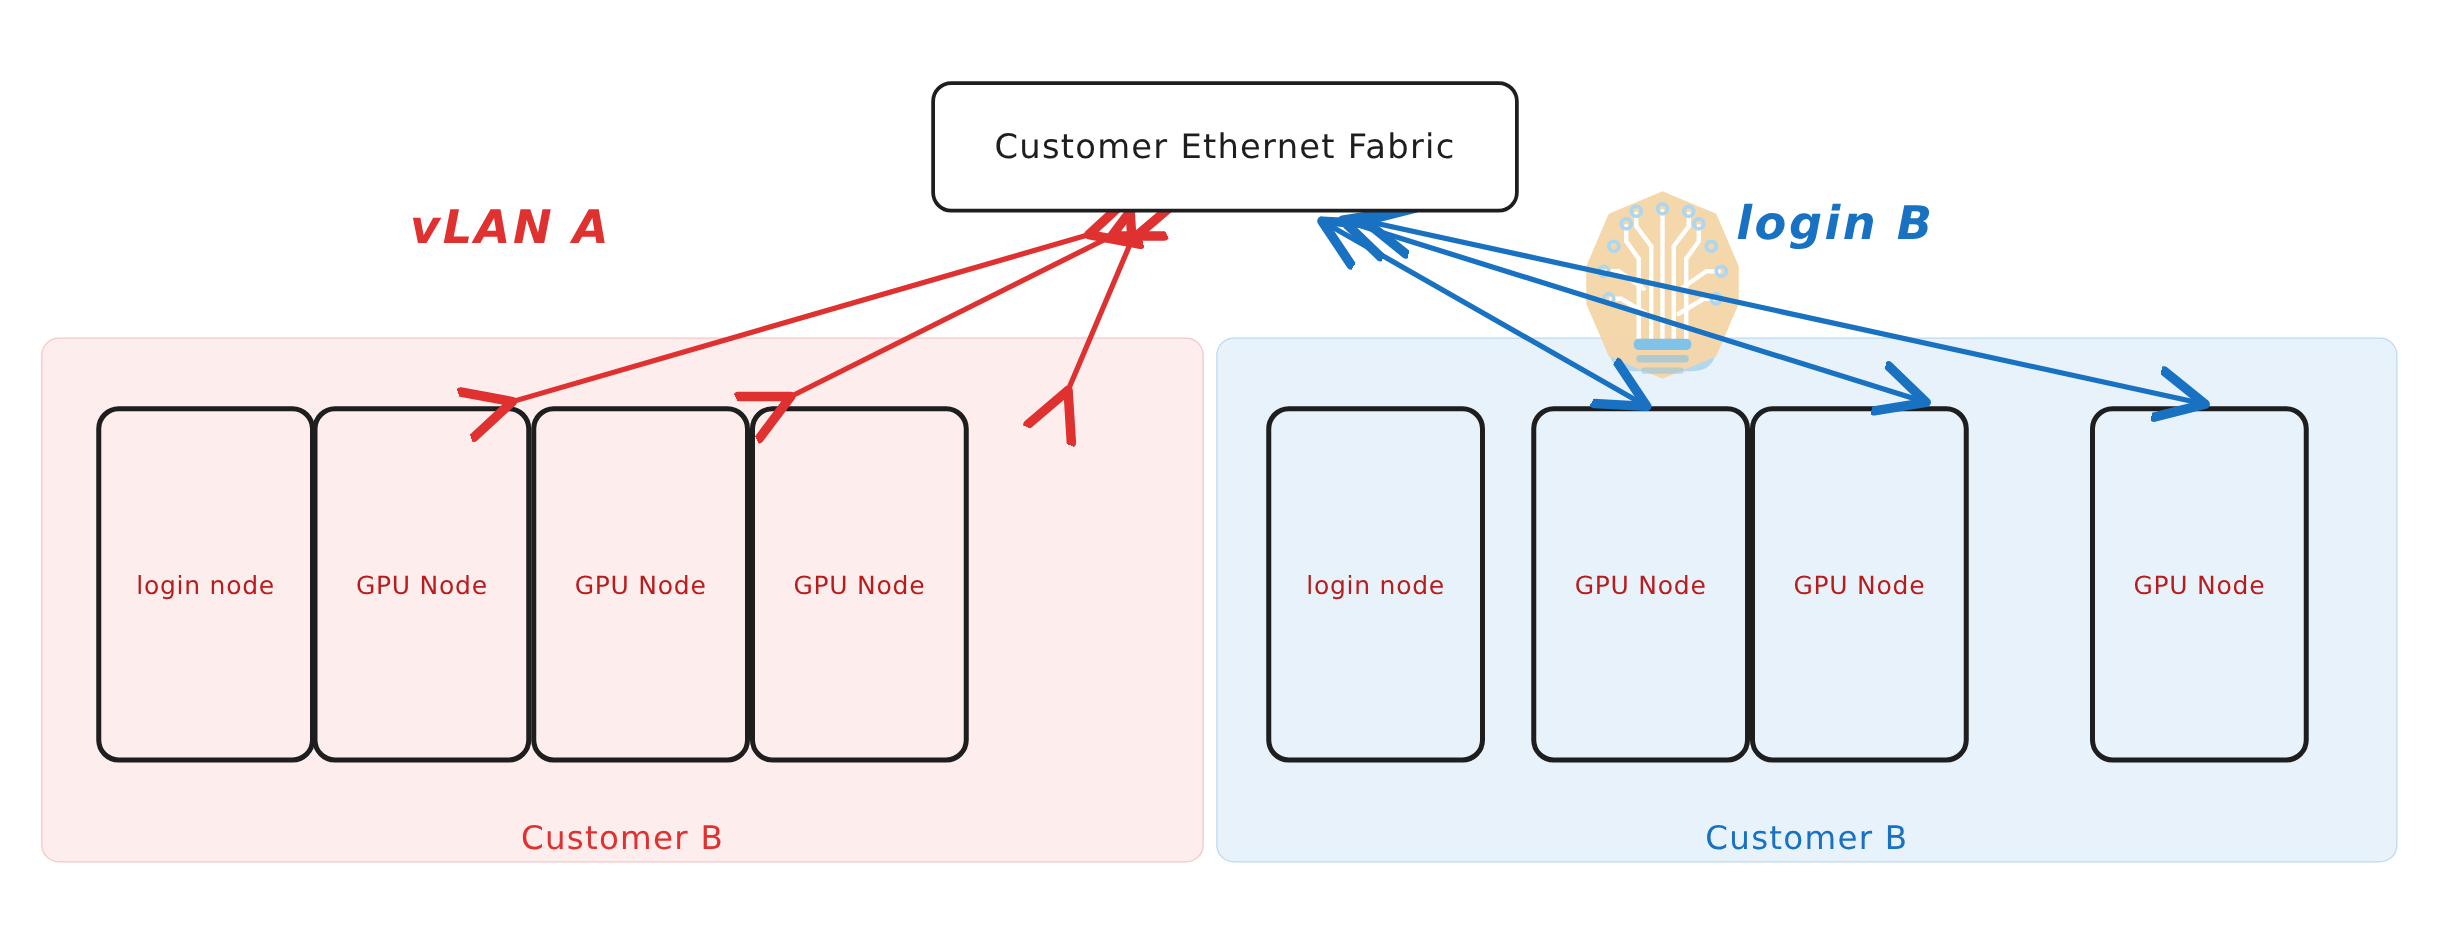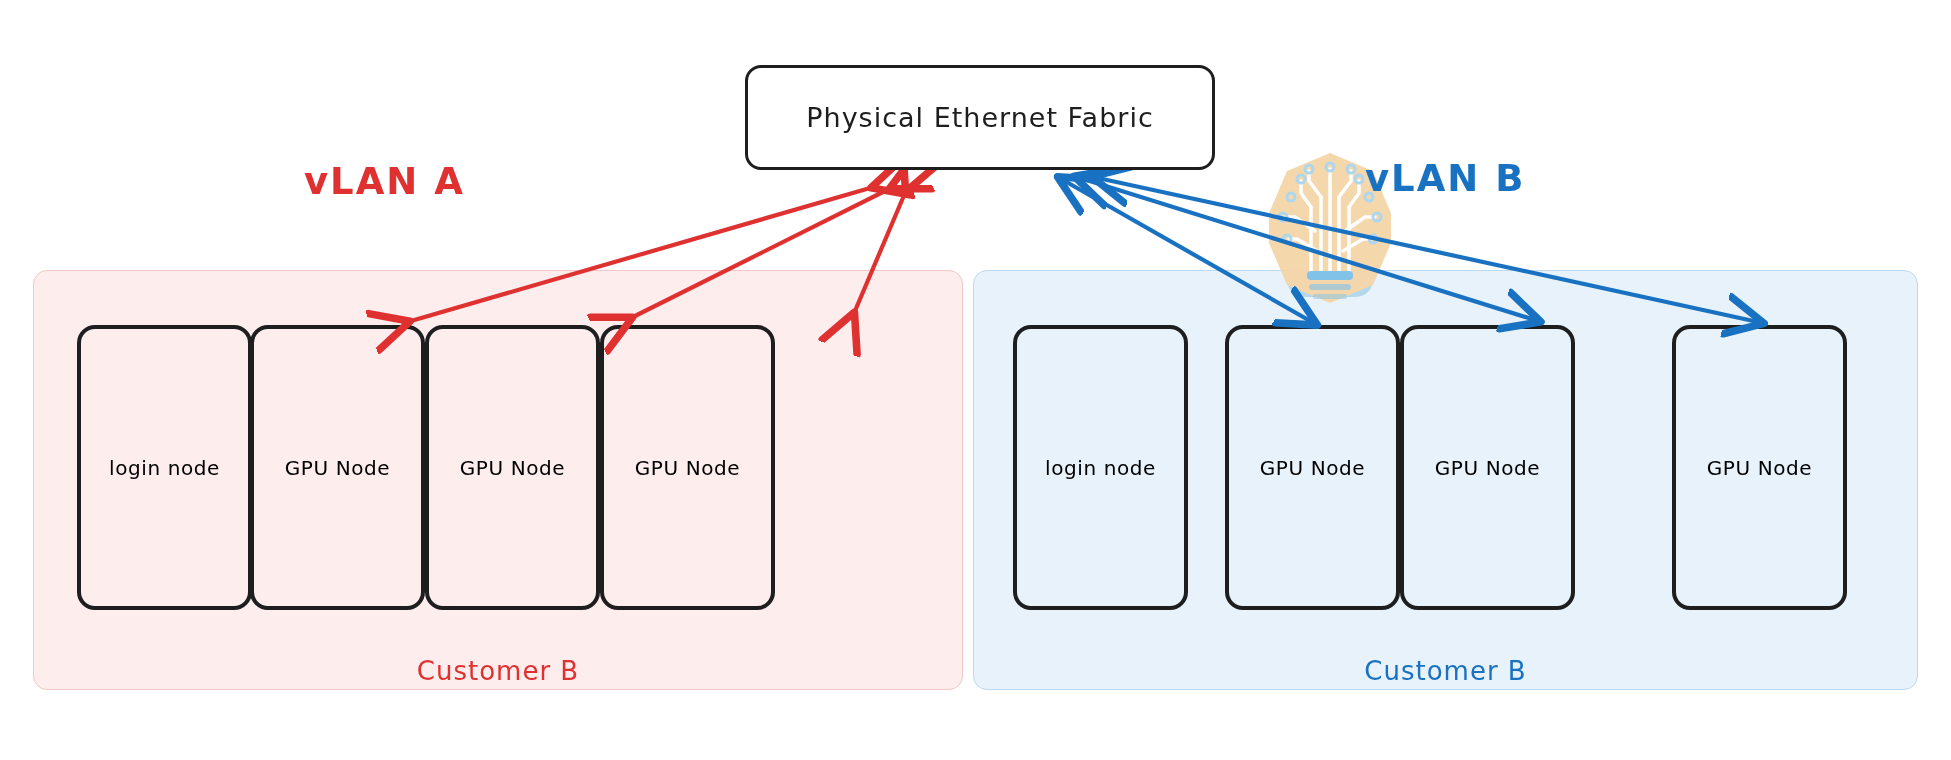--- a/index.html
+++ b/index.html
@@ -45,24 +45,26 @@
     font-size: 27px;
     color: #1e1e1e;
     white-space: nowrap;
     letter-spacing: 1px;
   }
 
   
   .vlan-title {
     position: absolute;
     font-size: 37px;
+    font-style: italic;
     font-weight: 700;
     letter-spacing: 2px;
     white-space: nowrap;
     z-index: 7;
+    margin-left: 24px;
   }
   #vlan-a-title { left: 304px; top: 160px; color: #e03131; }
   #vlan-b-title { left: 1365px; top: 157px; color: #1971c2; }
 
   
   .group {
     position: absolute;
     top: 270px;
     height: 420px;
     border-radius: 14px;
@@ -105,21 +107,21 @@
     box-sizing: border-box;
     display: flex;
     align-items: center;
     justify-content: center;
     z-index: 4;
   }
   .node.pink { background: #fdeded; }
   .node.blue { background: #e7f2fb; }
   .node-label {
     font-size: 20px;
-    color: #000000;
+    color: #b91c1c;
     text-align: left;
     letter-spacing: 0.6px;
     white-space: nowrap;
   }
 
   
   #arrow-layer {
     position: absolute;
     left: 0; top: 0;
     width: 1951px; height: 760px;
@@ -215,25 +217,25 @@
     </g>
 
     <g fill="#7cc0e8">
       <rect x="62" y="126" width="46" height="9" rx="4"></rect>
       <rect x="64" y="139" width="42" height="6" rx="3" opacity="0.6"></rect>
       <rect x="68" y="149" width="34" height="5" rx="2.5" opacity="0.5"></rect>
     </g>
   </svg>
 
   <div class="fabric-box">
-    <span class="fabric-label hand">Physical Ethernet Fabric</span>
+    <span class="fabric-label hand">Customer Ethernet Fabric</span>
   </div>
 
   <div class="vlan-title hand" id="vlan-a-title">vLAN A</div>
-  <div class="vlan-title hand" id="vlan-b-title">vLAN B</div>
+  <div class="vlan-title hand" id="vlan-b-title">login B</div>
 
   <svg id="arrow-layer" viewBox="0 0 1951 760">
     <defs>
       <marker id="ah-red" markerWidth="11" markerHeight="11" refX="8" refY="5.5" orient="auto" markerUnits="strokeWidth">
         <path d="M0.5,1 L9.5,5.5 L0.5,10" fill="none" stroke="#e03131" stroke-width="1.8" stroke-linecap="round" stroke-linejoin="round"></path>
       </marker>
       <marker id="ah-blue" markerWidth="11" markerHeight="11" refX="8" refY="5.5" orient="auto" markerUnits="strokeWidth">
         <path d="M0.5,1 L9.5,5.5 L0.5,10" fill="none" stroke="#1971c2" stroke-width="1.8" stroke-linecap="round" stroke-linejoin="round"></path>
       </marker>
       <marker id="ah-red-start" markerWidth="11" markerHeight="11" refX="3" refY="5.5" orient="auto" markerUnits="strokeWidth">

